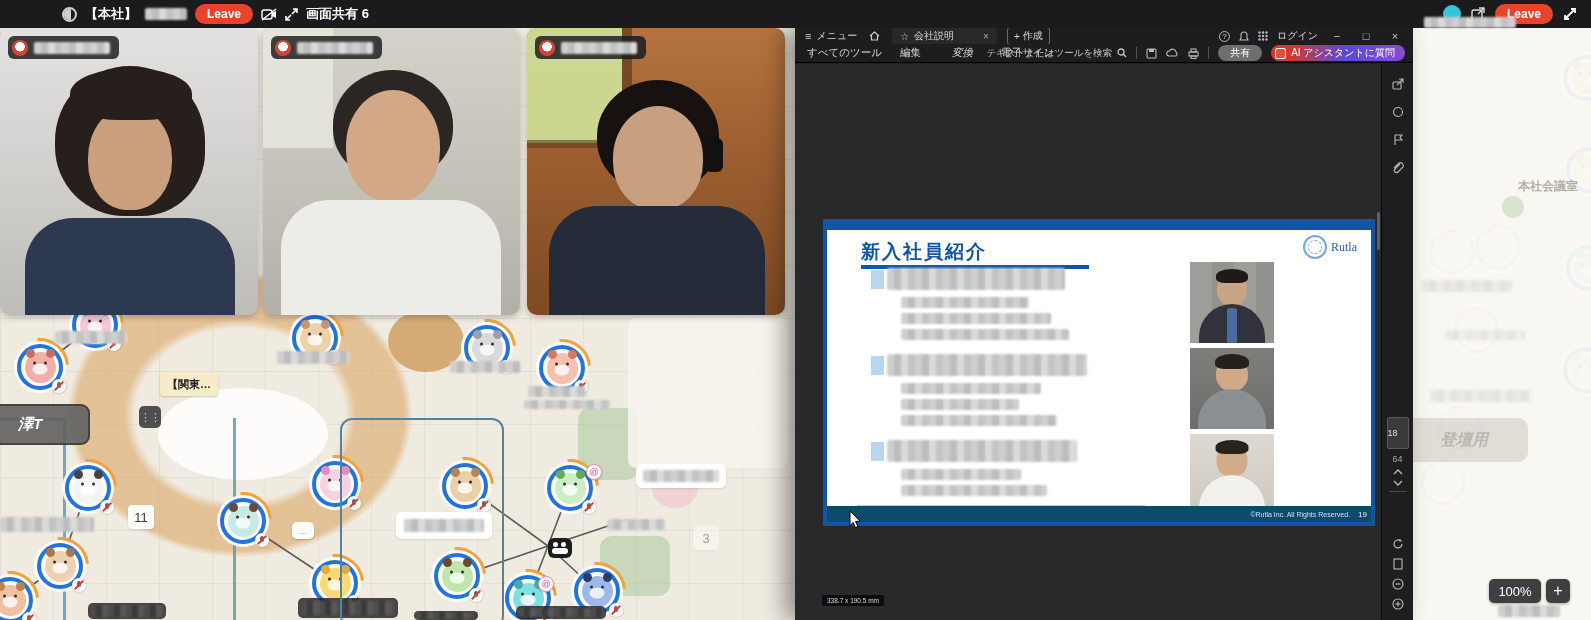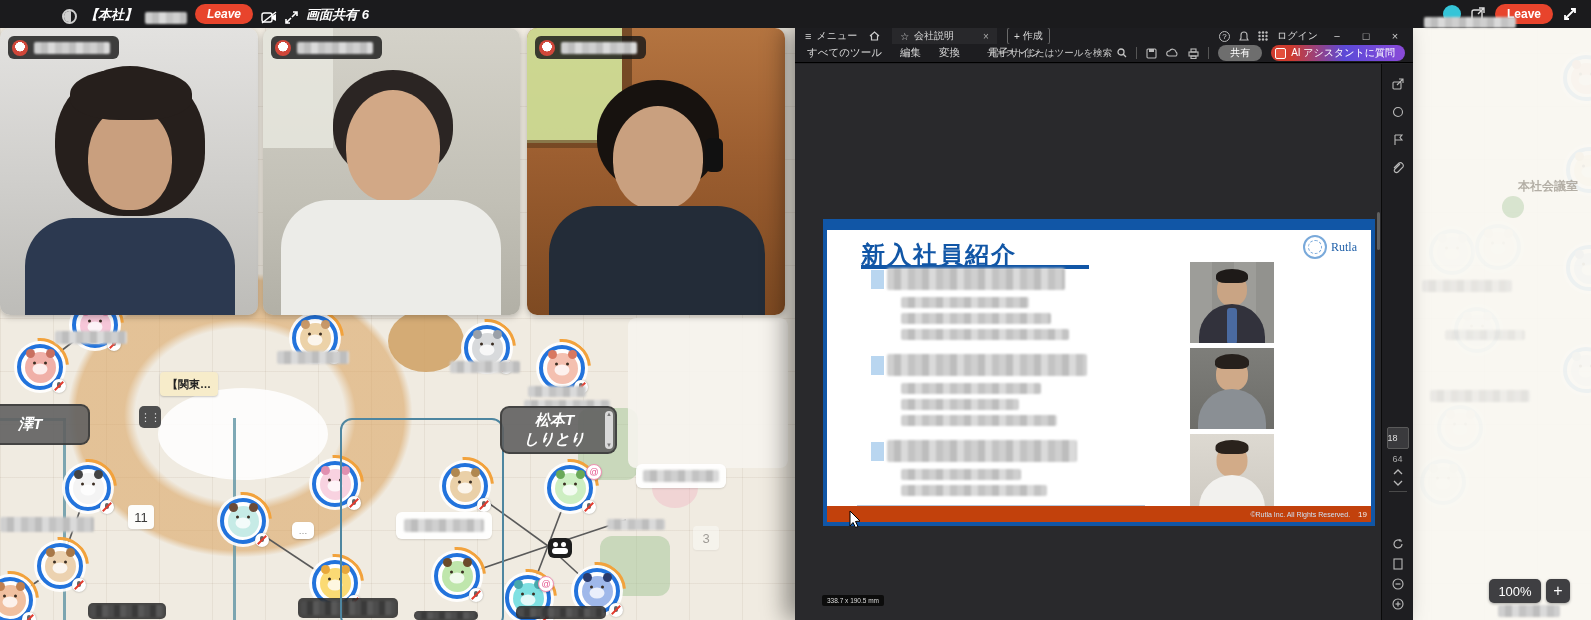--- a/index.html
+++ b/index.html
@@ -87,30 +87,30 @@
   .acro-rail { position:absolute; right:0; top:36px; width:32px; bottom:0; background:#1e1e21;
     border-left:1px solid #0a0a0a; display:flex; flex-direction:column; align-items:center; }
   .railicon { width:18px; height:16px; display:flex; align-items:center; justify-content:center; margin-top:12px; }
   .mini-btn { border:1px solid #6a6a6a; border-radius:3px; padding:1px 6px; display:flex; align-items:center; gap:3px; }
   .pill-gray { background:#6e6e6e; color:#fff; border-radius:9px; height:16px; padding:0 12px;
     display:flex; align-items:center; font-size:10px; }
   .pill-ai { background:linear-gradient(90deg,#cf3b2e 0 20px,#5b49d8 55%,#8a4ad8 100%); color:#fff;
     border-radius:9px; height:16px; padding:0 10px 0 4px; display:flex; align-items:center; gap:5px; font-size:10px; }
   .pill-ai .aibox { width:11px; height:11px; background:#e4503c; border:1px solid #fff; border-radius:2px; }
   .winctl { font-size:11px; color:#ccc; width:20px; text-align:center; }
-  .pagebox { width:22px; height:22px; background:#3a3a3d; border:1px solid #5a5a5a; border-radius:2px;
+  .pagebox { width:22px; height:32px; background:#3a3a3d; border:1px solid #5a5a5a; border-radius:2px;
     color:#e0e0e0; font-size:9px; display:flex; align-items:center; }
 
   
   .slide { position:absolute; left:28px; top:155px; width:552px; height:307px; background:#fff;
     border:4px solid #1156a6; }
   .slide-topbar { position:absolute; left:0; top:0; width:100%; height:7px; background:#1156a6; }
-  .slide-title { position:absolute; left:34px; top:16px; color:#1156a6; font-size:24px; font-weight:bold; letter-spacing:2px; }
+  .slide-title { position:absolute; left:34px; top:16px; color:#1156a6; font-size:19px; font-weight:bold; letter-spacing:2px; }
   .slide-underline { position:absolute; left:34px; top:42px; width:228px; height:4px; background:#1156a6; }
-  .slide-bottombar { position:absolute; left:0; bottom:0; width:100%; height:16px; background:#c2410c;
+  .slide-bottombar { position:absolute; left:0; bottom:0; width:100%; height:16px; background:#0c4a6e;
     display:flex; align-items:center; justify-content:flex-end; gap:8px; padding-right:4px; }
   .slide-footer { color:#cfe0f2; font-size:7px; }
   .slide-page { color:#f0f0f0; font-size:8px; }
   .bullet { position:absolute; width:13px; height:19px; background:#b9d6f0; }
   .photo { position:absolute; left:363px; width:84px; height:81px; overflow:hidden; }
   .ph-head { position:absolute; left:50%; transform:translateX(-50%); border-radius:50% 50% 45% 45%; }
   .ph-body { position:absolute; left:50%; transform:translateX(-50%); border-radius:40px 40px 0 0; }
   .rutla { position:absolute; right:14px; top:12px; display:flex; align-items:center; gap:4px; }
   .rutla .rc { width:24px; height:24px; border-radius:50%; border:2px solid #79a9da; display:flex;
     align-items:center; justify-content:center; }
@@ -582,30 +582,20 @@
   <div class="abs darktag" style="left:516px;top:606px;width:90px;height:13px;z-index:4;">
       <div class="pix-dark" style="position:absolute;inset:2px;"></div>
     </div>
   <div class="abs darktag" style="left:414px;top:611px;width:64px;height:9px;z-index:4;">
       <div class="pix-dark" style="position:absolute;inset:1px;"></div>
     </div>
 
   <div class="abs nametag" style="left:-30px;top:404px;width:120px;height:41px;z-index:5;">
     <span>澤T</span>
   </div>
-  <div class="abs nametag" style="left:500px;top:406px;width:117px;height:48px;z-index:5;">
-    <span style="padding-right:8px;">
-      <span>松本T</span><br>
-      <span>しりとり</span>
-    </span>
-    <span class="scrollstrip">
-        <span>▲</span>
-        <span>▼</span>
-      </span>
-  </div>
   <div class="abs kebab" style="left:139px;top:406px;width:22px;height:22px;z-index:5;">⋮⋮</div>
   <div class="abs" style="left:178px;top:376px;width:14px;height:14px;border-radius:50% 50% 50% 4px;background:#2e2e2e;z-index:5;">
     <span style="position:absolute;left:5px;top:3px;width:4px;height:7px;background:#eee;border-radius:2px;"></span>
   </div>
   <div class="abs smalltag" style="left:160px;top:372px;width:58px;height:24px;z-index:5;">
     <span>【関東…</span>
   </div>
   <div class="abs select-rect" style="left:340px;top:418px;width:164px;height:210px;z-index:4;"></div>
   <div class="abs roomnum" style="left:128px;top:505px;width:26px;height:24px;z-index:4;">
     <span>11</span>
@@ -621,23 +611,26 @@
   <div class="abs bubble" style="left:292px;top:522px;width:22px;height:17px;">…</div>
   <div class="abs badge" style="left:538px;top:576px;z-index:6;">@</div>
   <div class="abs badge" style="left:586px;top:464px;z-index:6;">@</div>
 
   <div class="abs fade-strip"></div>
   <div class="abs fadelabel" style="left:1518px;top:178px;font-size:12px;z-index:21;">本社会議室</div>
   <div class="abs" style="left:1502px;top:196px;width:22px;height:22px;border-radius:50%;background:#9abf8e;opacity:.35;z-index:21;"></div>
   <div class="abs pix" style="left:1422px;top:280px;width:90px;height:12px;opacity:.35;z-index:21;"></div>
   <div class="abs pix" style="left:1445px;top:330px;width:80px;height:10px;opacity:.3;z-index:21;"></div>
   <div class="abs pix" style="left:1430px;top:390px;width:100px;height:12px;opacity:.35;z-index:21;"></div>
+  <div class="abs" style="left:1400px;top:418px;width:128px;height:44px;border-radius:10px;background:rgba(190,188,182,.45);z-index:21;display:flex;align-items:center;justify-content:center;">
+    <span class="fadelabel" style="font-style:italic;font-size:16px;opacity:.8;">登壇用</span>
+  </div>
 
   <div class="abs topbar">
-    <div style="display:flex;align-items:flex-end;gap:8px;margin-left:62px;font-style:italic;">
+    <div style="display:flex;align-items:center;gap:8px;margin-left:62px;">
       <span class="logo-circ"></span>
       <span class="tb-text">【本社】</span>
       <span class="pix" style="width:42px;height:12px;"></span>
       <span class="leave-btn">Leave</span>
       <svg width="16" height="13" viewBox="0 0 16 13">
           <rect x="1" y="2" width="10" height="9" rx="2" fill="none" stroke="#fff" stroke-width="1.4"></rect>
           <path d="M11 5l4-2v7l-4-2z" fill="#fff"></path>
           <line x1="1" y1="12" x2="15" y2="1" stroke="#fff" stroke-width="1.4"></line>
         </svg>
       <svg width="13" height="13" viewBox="0 0 13 13">
@@ -733,21 +726,21 @@
         <span>ログイン</span>
         <span class="winctl">−</span>
         <span class="winctl">□</span>
         <span class="winctl">×</span>
       </div>
     </div>
 
     <div class="acro-toolrow">
       <span style="margin-left:12px;">すべてのツール</span>
       <span style="margin-left:18px;">編集</span>
-      <span style="margin-left:18px;">変換</span>
+      <span style="margin-left:31px;font-style:italic;">変換</span>
       <span style="margin-left:28px;">電子サイン</span>
       <div style="position:absolute;right:8px;display:flex;align-items:center;gap:9px;">
         <span style="display:flex;align-items:center;gap:5px;color:#c5c5c5;font-size:9.5px;">
           <span>テキストまたはツールを検索</span>
           <svg width="10" height="10" viewBox="0 0 10 10">
               <circle cx="4" cy="4" r="3" fill="none" stroke="#c5c5c5" stroke-width="1.3"></circle>
               <line x1="6.3" y1="6.3" x2="9" y2="9" stroke="#c5c5c5" stroke-width="1.3"></line>
             </svg>
         </span>
         <span style="width:1px;height:12px;background:#555;"></span>

